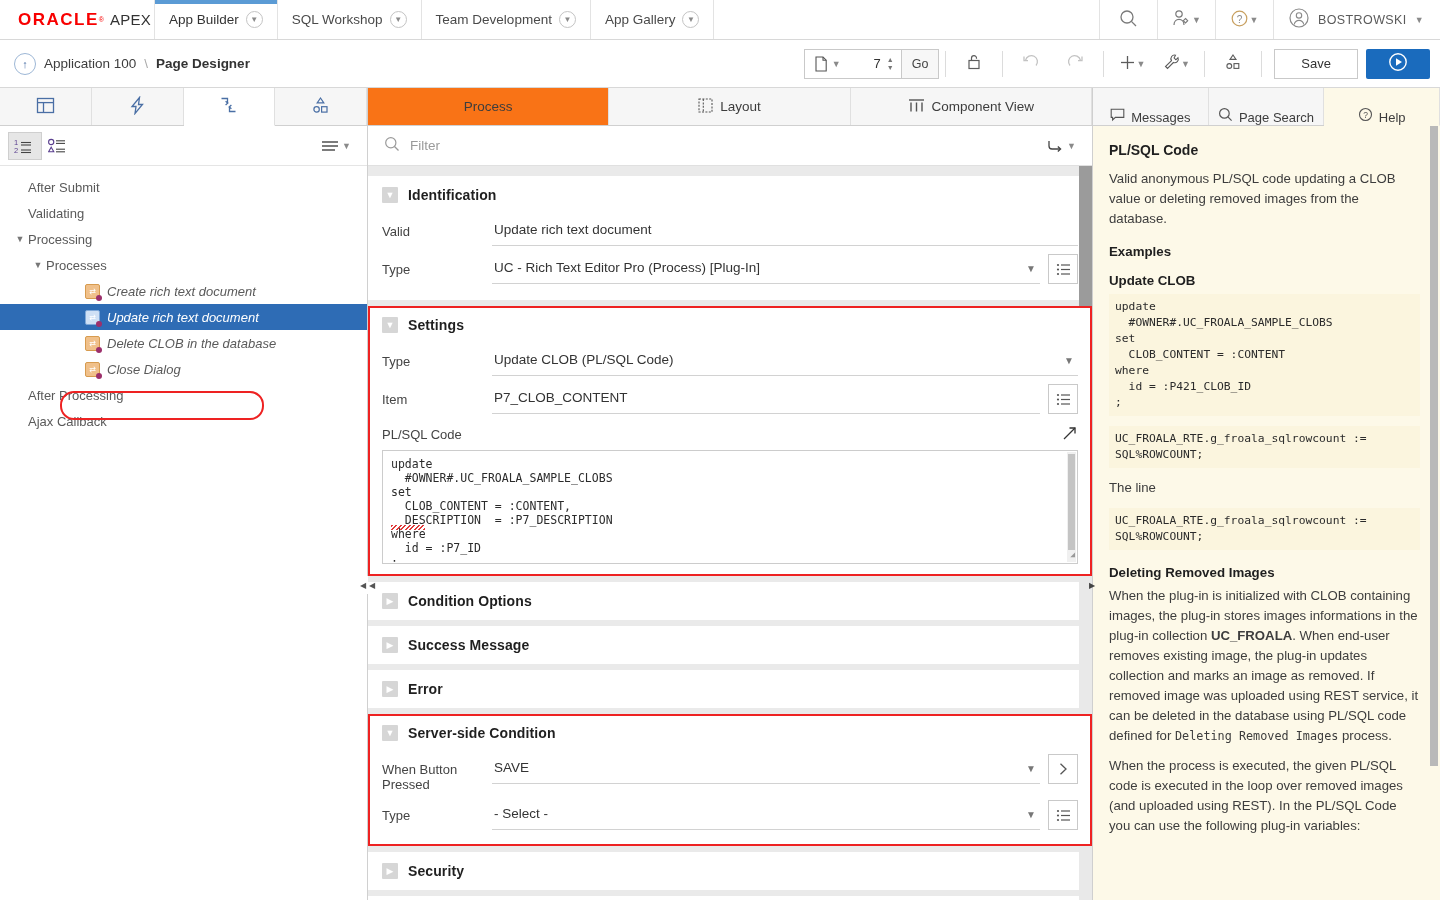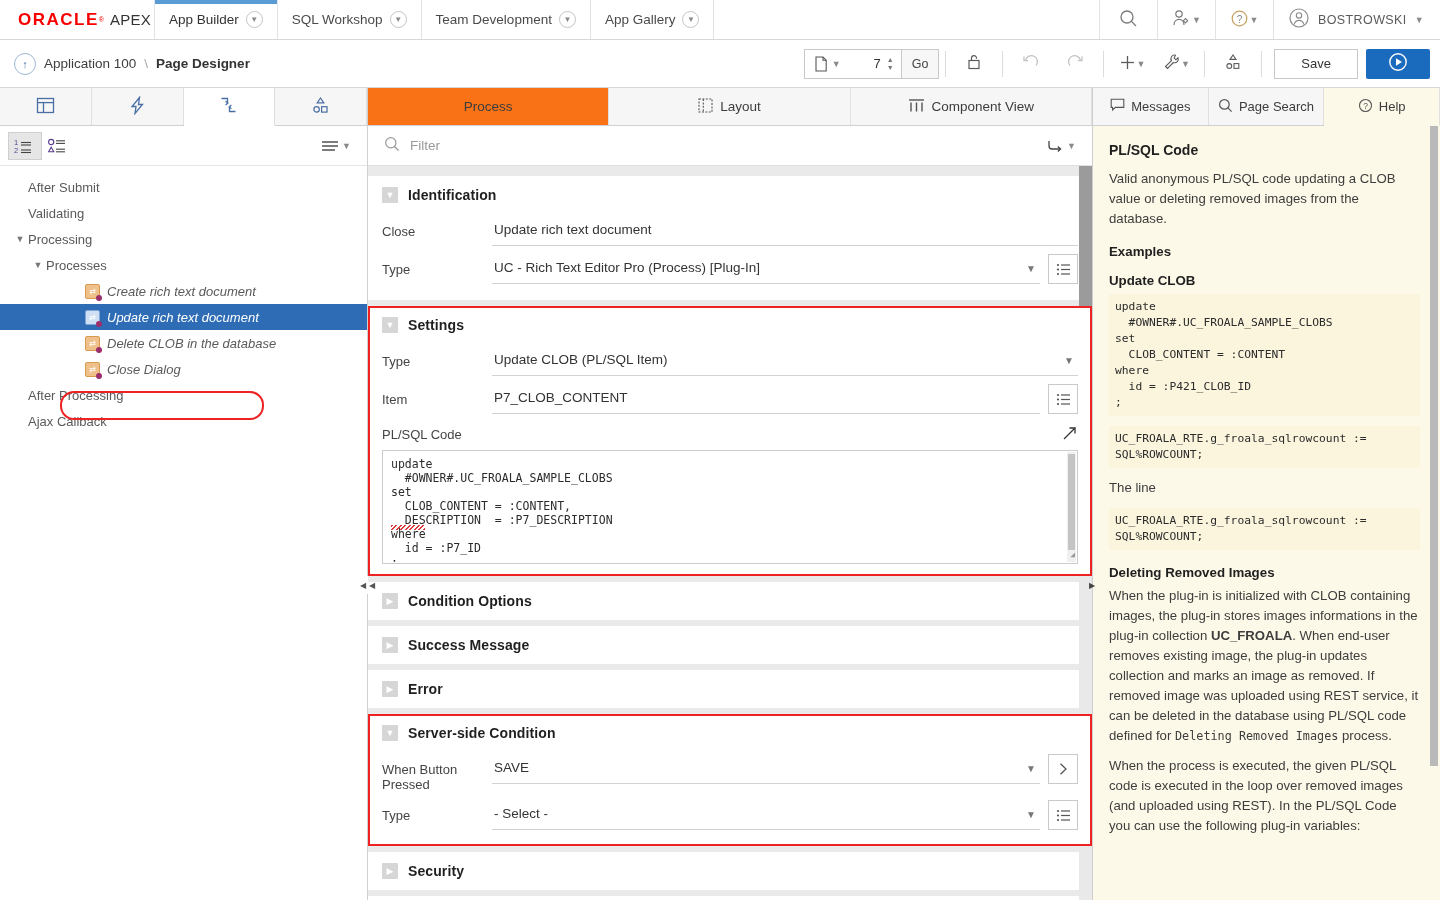--- a/index.html
+++ b/index.html
@@ -211,21 +211,21 @@
   }
   .right-collapse {
     position:absolute; right:-5px; top:488px; width:10px; height:18px;
     display:flex; align-items:center; justify-content:center; color:#444; font-size:8px; z-index:4;
   }
 
   
   .right { width:348px; display:flex; flex-direction:column; background:#fdf9e8; border-left:1px solid #cfcfcf;}
   .r-tabs { display:flex; height:38px; border-bottom:1px solid #d0d0d0; background:#f6f6f6; }
   .r-tab {
-    flex:1; display:flex; align-items:center; justify-content:center; gap:6px;
+    flex:1; display:flex; align-items:flex-end; justify-content:center; gap:6px;
     border-right:1px solid #e0e0e0; font-size:13px; color:#3d3d3d; cursor:pointer;
   }
   .r-tab.active { background:#fdf9e8; border-bottom:1px solid #fdf9e8; margin-bottom:-1px;}
   .r-body { flex:1; padding:14px 20px 0 16px; overflow:hidden; position:relative; line-height:20px; font-size:13.2px; color:#3d3d3d;}
   .r-body h3 { font-size:14px; margin:0 0 9px 0; color:#1f1f1f; }
   .r-body h4 { font-size:13.3px; margin:13px 0 3px 0; color:#1f1f1f; }
   .r-body p { margin:0 0 10px 0; }
   .r-code {
     background:#fbf5de; font-family:"DejaVu Sans Mono", monospace; font-size:11.3px;
     line-height:16px; padding:5px 6px; margin:2px 0 10px 0; white-space:pre; color:#2b2b2b;
@@ -575,21 +575,21 @@
 
     <div class="c-body">
       <div class="c-scroll">
 
         <div class="panel">
           <div class="ph">
             <span class="ph-chev">▼</span>
             <span class="ph-title">Identification</span>
           </div>
           <div class="field">
-            <div class="f-label">Close</div>
+            <div class="f-label">Valid</div>
             <div class="f-ctl">
               <input class="f-input" value="Update rich text document" style="">
             </div>
           </div>
           <div class="field" style="padding-bottom:16px;">
             <div class="f-label">Type</div>
             <div class="f-ctl">
               <div class="f-select">
                 <span>UC - Rich Text Editor Pro (Process) [Plug-In]</span>
                 <span class="sc">▼</span>
@@ -610,21 +610,21 @@
 
         <div class="panel hl">
           <div class="ph">
             <span class="ph-chev">▼</span>
             <span class="ph-title">Settings</span>
           </div>
           <div class="field">
             <div class="f-label">Type</div>
             <div class="f-ctl">
               <div class="f-select">
-                <span>Update CLOB (PL/SQL Item)</span>
+                <span>Update CLOB (PL/SQL Code)</span>
                 <span class="sc">▼</span>
               </div>
             </div>
           </div>
           <div class="field">
             <div class="f-label">Item</div>
             <div class="f-ctl">
               <input class="f-input" value="P7_CLOB_CONTENT" style="">
               <div class="lov-btn">
                 <svg width="15" height="13" viewBox="0 0 15 13">

